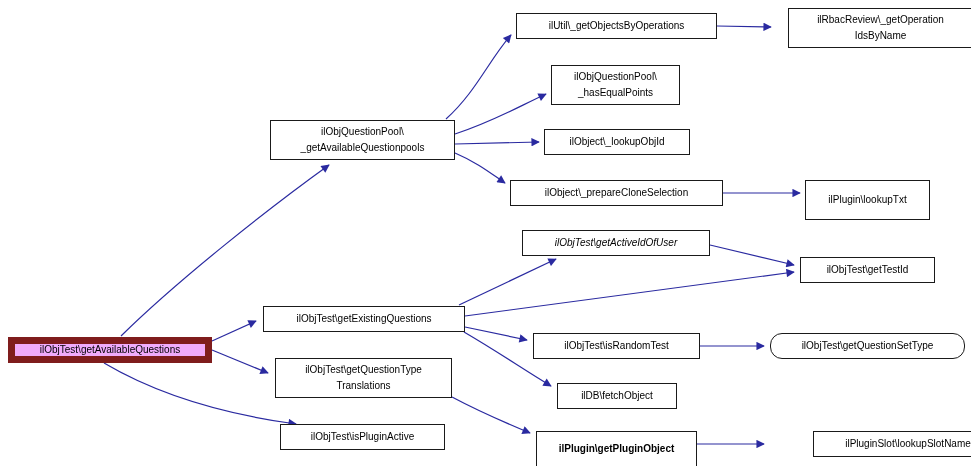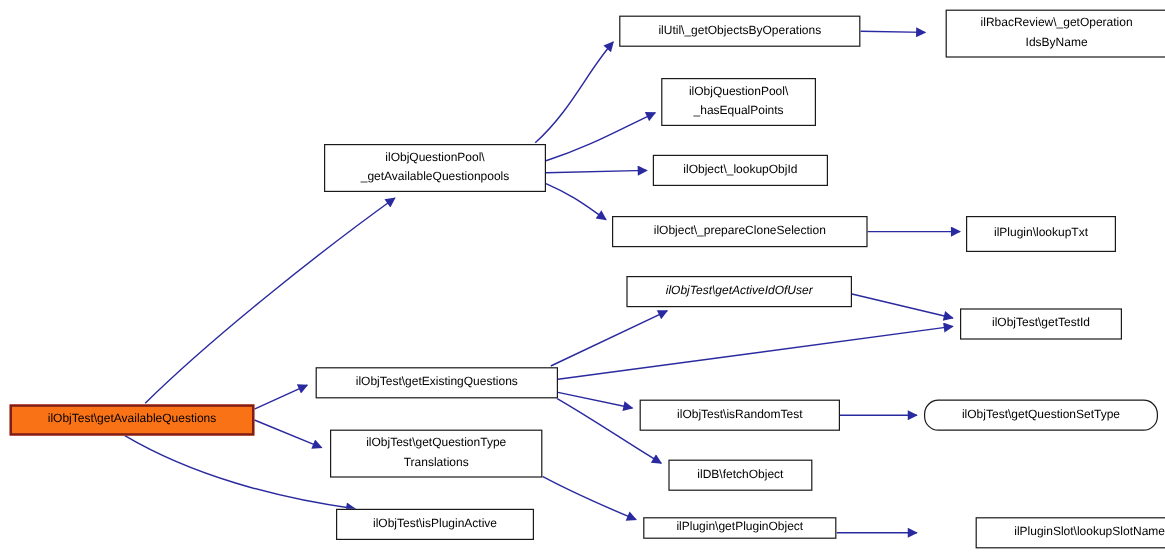--- a/index.html
+++ b/index.html
@@ -18,22 +18,22 @@
     box-sizing:border-box;
     background:#ffffff;
     border:1px solid #1a1a1a;
     color:#000000;
     font-size:10px;line-height:16px;
     text-align:center;
     white-space:pre-line;
     cursor:pointer;
   }
   .node.highlight{
-    background:#f97316;
-    border:2px solid #7f1d1d;
+    background:#f0abfc;
+    border:7px solid #7f1d1d;
   }
 </style>
 </head>
 <body>
 
 <svg id="edges" viewBox="0 0 971 466">
   <defs>
     <marker id="arrow" viewBox="0 0 10 10" refX="9" refY="5" markerWidth="9" markerHeight="7" orient="auto">
       <path d="M0,0 L10,5 L0,10 z" stroke="none" fill="#2a2aa0"></path>
     </marker>
@@ -70,34 +70,34 @@
 <div class="node" style="left:788px;top:8px;width:185px;height:40px;">ilRbacReview\_getOperation
 IdsByName</div>
 
 <div class="node" style="left:551px;top:65px;width:129px;height:40px;">ilObjQuestionPool\
 _hasEqualPoints</div>
 
 <div class="node" style="left:544px;top:129px;width:146px;height:26px;">ilObject\_lookupObjId</div>
 
 <div class="node" style="left:510px;top:180px;width:213px;height:26px;">ilObject\_prepareCloneSelection</div>
 
-<div class="node" style="left:805px;top:180px;width:125px;height:30px;">ilPlugin\lookupTxt</div>
+<div class="node" style="left:805px;top:180px;width:125px;height:40px;">ilPlugin\lookupTxt</div>
 
 <div class="node" style="left:522px;top:230px;width:188px;height:26px;font-style:italic;">ilObjTest\getActiveIdOfUser</div>
 
 <div class="node" style="left:800px;top:257px;width:135px;height:26px;">ilObjTest\getTestId</div>
 
 <div class="node" style="left:263px;top:306px;width:202px;height:26px;">ilObjTest\getExistingQuestions</div>
 
 <div class="node" style="left:533px;top:333px;width:167px;height:26px;">ilObjTest\isRandomTest</div>
 
 <div class="node" style="left:770px;top:333px;width:195px;height:26px;border-radius:12px;">ilObjTest\getQuestionSetType</div>
 
 <div class="node" style="left:557px;top:383px;width:120px;height:26px;">ilDB\fetchObject</div>
 
 <div class="node" style="left:275px;top:358px;width:177px;height:40px;">ilObjTest\getQuestionType
 Translations</div>
 
 <div class="node" style="left:280px;top:424px;width:165px;height:26px;">ilObjTest\isPluginActive</div>
 
-<div class="node" style="left:536px;top:431px;width:161px;height:18px;">ilPlugin\getPluginObject</div>
+<div class="node" style="left:536px;top:431px;width:161px;height:36px;font-weight:bold;">ilPlugin\getPluginObject</div>
 
 <div class="node" style="left:813px;top:431px;width:190px;height:26px;">ilPluginSlot\lookupSlotName</div>
 
 </body></html>

